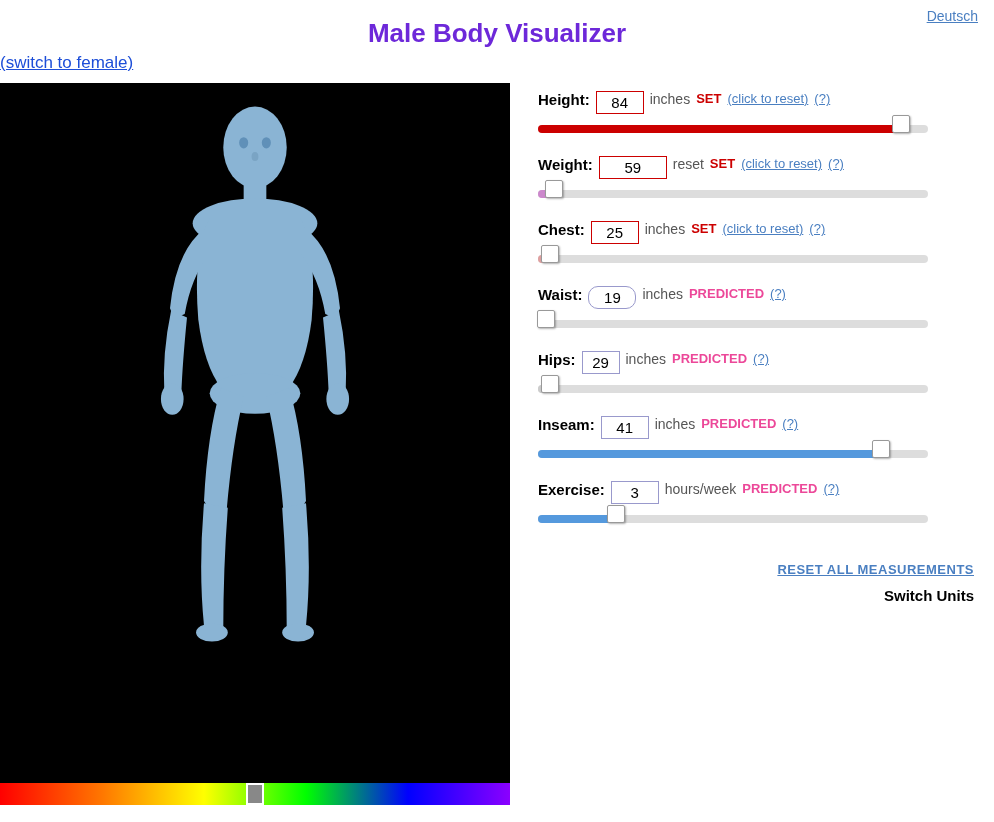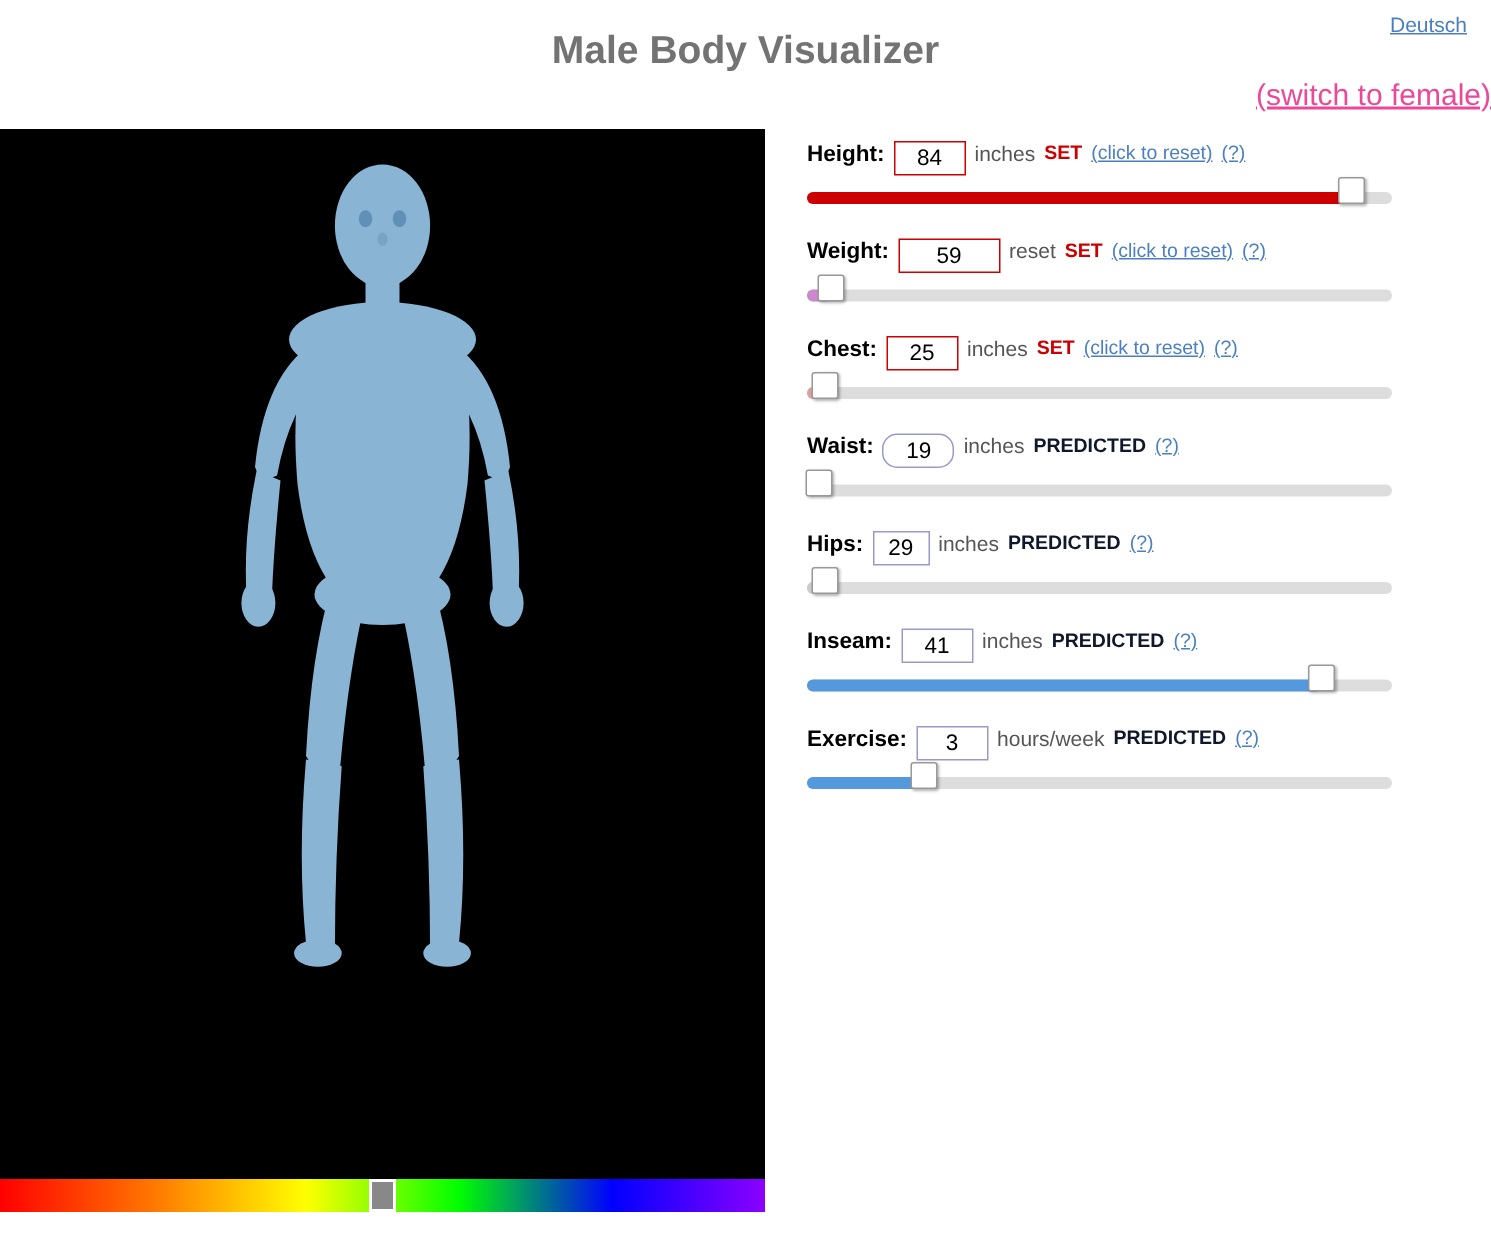--- a/index.html
+++ b/index.html
@@ -20,27 +20,27 @@
       font-size: 14px;
       text-decoration: underline;
       cursor: pointer;
     }
 
     .page-title {
       text-align: center;
       font-size: 26px;
       font-weight: bold;
       margin-top: 18px;
-      color: #737373;
+      color: #6d28d9;
     }
 
     .switch-gender {
-      text-align: right;
-      color: #ec4899;
-      font-size: 20px;
+      text-align: left;
+      color: #1d4ed8;
+      font-size: 17px;
       margin-top: 4px;
       cursor: pointer;
       text-decoration: underline;
     }
 
     .main-container {
       display: flex;
       flex-direction: row;
       margin-top: 10px;
       width: 994px;
@@ -152,21 +152,21 @@
     .help-link {
       font-size: 13px;
       color: #4a7fc1;
       text-decoration: underline;
       cursor: pointer;
     }
 
     .predicted-label {
       font-size: 13px;
       font-weight: bold;
-      color: #0f172a;
+      color: #ec4899;
     }
 
     
     .slider-container {
       position: relative;
       height: 18px;
       width: 390px;
     }
 
     .slider-track {
@@ -428,15 +428,19 @@
         <a class="help-link">(?)</a>
       </div>
       <div class="slider-container">
         <div class="slider-track">
           <div class="slider-fill exercise-fill"></div>
         </div>
         <div class="slider-thumb exercise-thumb"></div>
       </div>
     </div>
 
+    <div class="bottom-buttons">
+      <button class="reset-all-btn">RESET ALL MEASUREMENTS</button>
+      <button class="switch-units-btn">Switch Units</button>
+    </div>
 
   </div>
 </div>
 
 </body></html>

